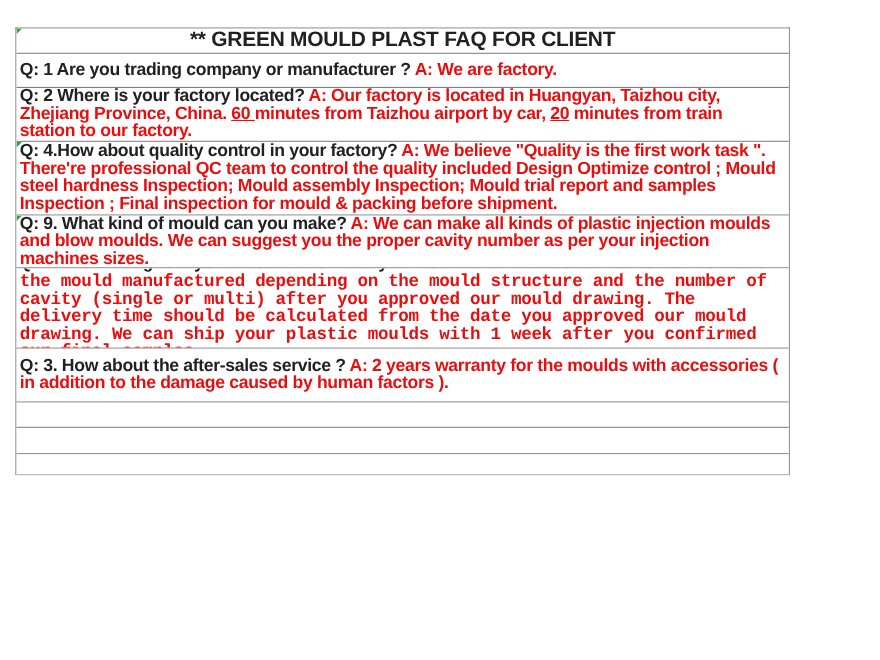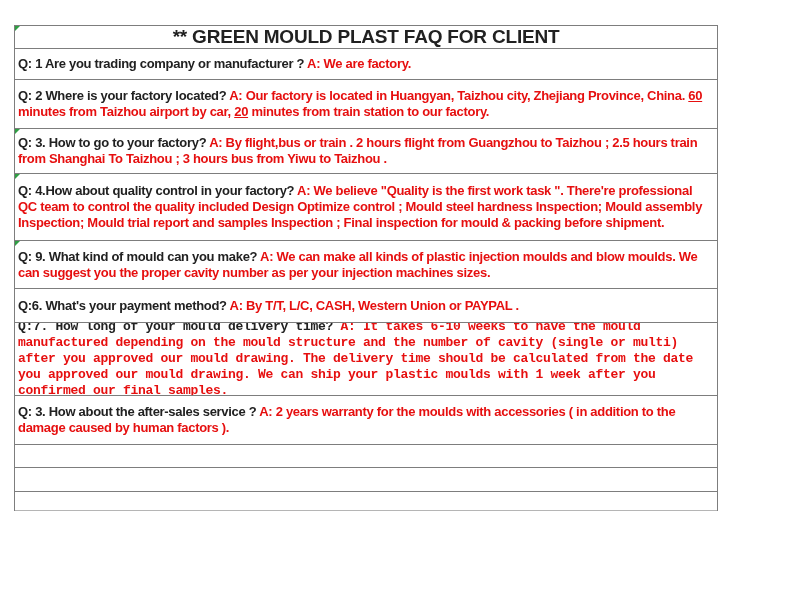--- a/index.html
+++ b/index.html
@@ -15,21 +15,21 @@
   .row{
     position:relative;
     box-sizing:border-box;
     border-bottom:1px solid var(--border,#7d7d7d);
     display:flex;align-items:center;
     overflow:hidden;
     background:#fff;
   }
   .cell-text{
     padding:0 8px 0 3px;
-    font-size:13px;line-height:16px;font-weight:bold;
+    font-size:16px;line-height:16px;font-weight:bold;
     letter-spacing:-0.3px;
     color:var(--question,#212121);
     width:100%;
   }
   .ques{color:var(--question,#212121);}
   .ans{color:var(--answer,#e60f0f);}
   .u{text-decoration:underline;}
   .flag{
     position:absolute;top:0;left:0;width:0;height:0;
     border-top:5px solid var(--flag,#2f9e44);
@@ -65,34 +65,27 @@
     <span class="flag"></span>
     <div class="cell-text">** GREEN MOULD PLAST FAQ FOR CLIENT</div>
   </div>
   <div>
       <div class="row qa" data-row="q1">
         <div class="cell-text"><span class="ques">Q: 1 Are you trading company or manufacturer ? </span><span class="ans">A: We are factory.</span></div>
       </div>
       <div class="row qa" data-row="q2">
         <div class="cell-text"><span class="ques">Q: 2 Where is your factory located? </span><span class="ans">A: Our factory is located in Huangyan, Taizhou city, Zhejiang Province, China. </span><span class="ans u">60 </span><span class="ans">minutes from Taizhou airport by car, </span><span class="ans u">20</span><span class="ans"> minutes from train station to our factory.</span></div>
       </div>
-      <div class="row qa" data-row="q3">
-        <span class="flag"></span>
-        <div class="cell-text"><span class="ques">Q: 3. How to go to your factory? </span><span class="ans">A: By flight,bus or train . 2 hours flight from Guangzhou to Taizhou ; 2.5 hours train from Shanghai To Taizhou ; 3 hours bus from Yiwu to Taizhou .</span></div>
-      </div>
       <div class="row qa" data-row="q4">
         <span class="flag"></span>
         <div class="cell-text"><span class="ques">Q: 4.How about quality control in your factory? </span><span class="ans">A: We believe "Quality is the first work task ". There're professional QC team to control the quality included Design Optimize control ;  Mould steel hardness Inspection; Mould assembly Inspection;  Mould trial report and samples Inspection ; Final inspection for mould &amp; packing before shipment.</span></div>
       </div>
       <div class="row qa" data-row="q5">
         <span class="flag"></span>
         <div class="cell-text"><span class="ques">Q: 9. What kind of mould can you make? </span><span class="ans">A:  We can make all kinds of plastic injection moulds and blow moulds. We can suggest you the proper cavity number as per your injection machines sizes.</span></div>
-      </div>
-      <div class="row qa" data-row="q6">
-        <div class="cell-text"><span class="ques">Q:6. What's your payment method? </span><span class="ans">A: By T/T, L/C, CASH, Western Union or PAYPAL .</span></div>
       </div>
       <div class="row qa" data-row="q7">
         <div class="cell-text"><span class="ques">Q:7. How long of your mould delivery time? </span><span class="ans">A:  It takes 6-10 weeks to have the mould manufactured depending on the mould structure and the number of cavity (single or multi) after you approved our mould drawing. The delivery time should be calculated from the date you approved our mould drawing. We can ship your plastic moulds with 1 week after you confirmed our final samples.</span></div>
       </div>
       <div class="row qa" data-row="q8">
         <div class="cell-text"><span class="ques">Q: 3. How about the after-sales service ? </span><span class="ans">A: 2 years warranty for the moulds with accessories ( in addition to the damage caused by human factors ).</span></div>
       </div>
       <div class="row empty" data-row="e1">
         <div class="cell-text"></div>
       </div>

